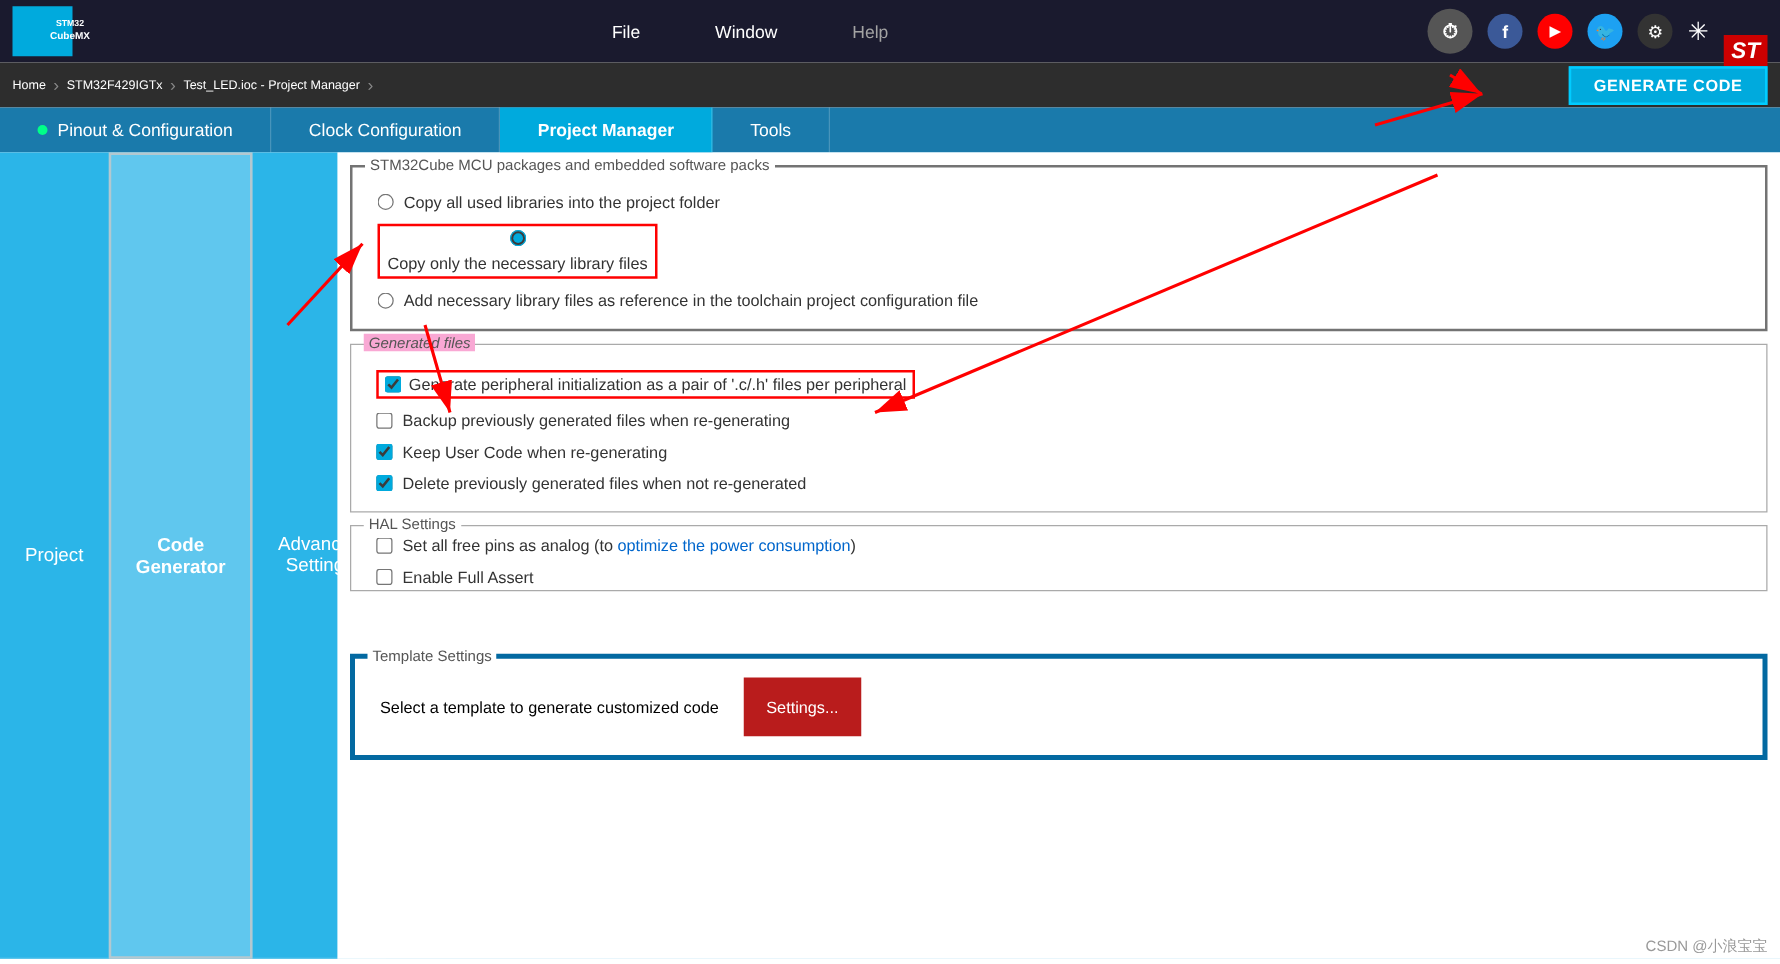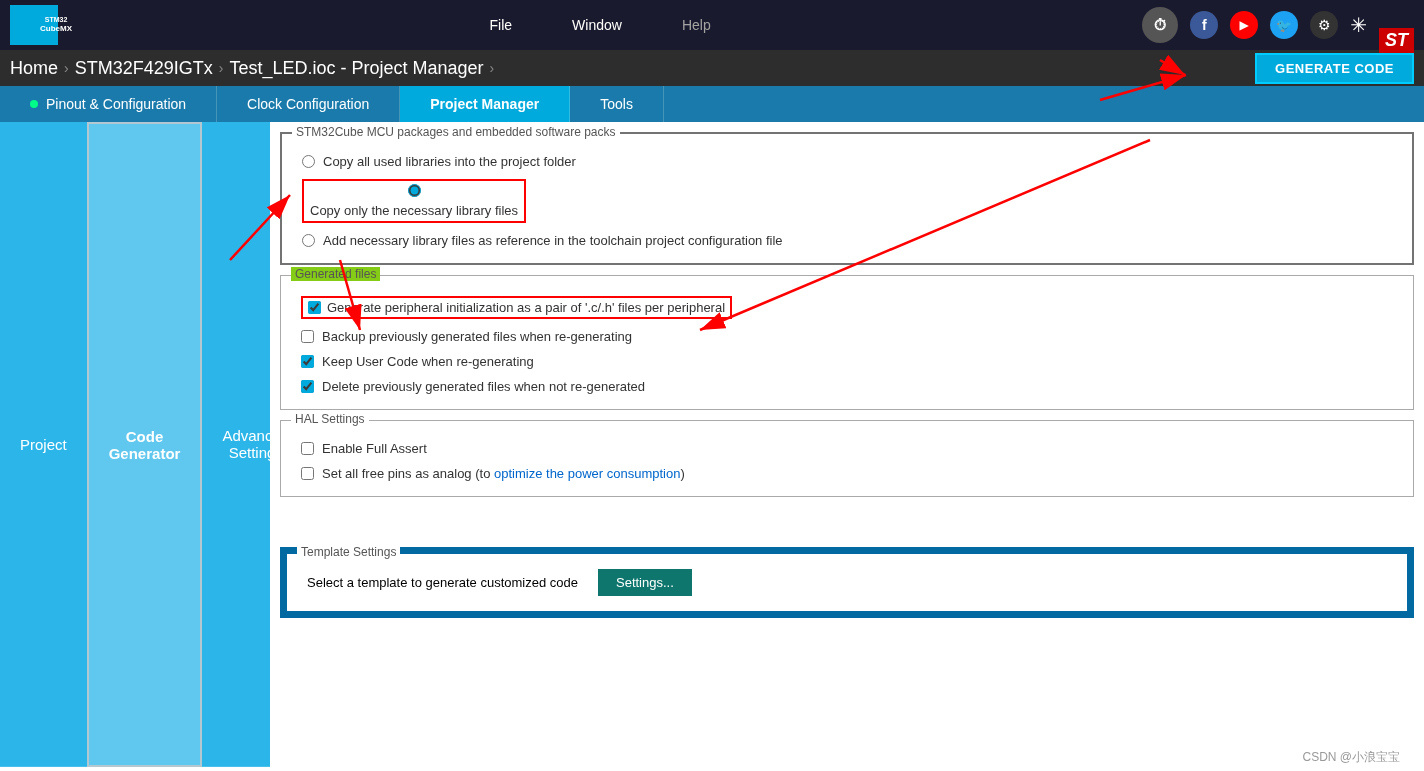--- a/index.html
+++ b/index.html
@@ -69,21 +69,21 @@
     .breadcrumb-bar {
       background: #2d2d2d;
       height: 36px;
       display: flex;
       align-items: center;
       padding: 0 10px;
       gap: 0;
     }
     .breadcrumb-item {
       color: white;
-      font-size: 18px;
+      font-size: 10px;
       display: flex;
       align-items: center;
     }
     .breadcrumb-arrow {
       color: #888;
       margin: 0 6px;
       font-size: 14px;
     }
     .breadcrumb-active {
       color: white;
@@ -219,24 +219,25 @@
     .gen-files-section {
       margin: 10px;
       border: 1px solid #aaa;
       padding: 15px 20px;
       position: relative;
     }
     .gen-files-label {
       position: absolute;
       top: -9px;
       left: 10px;
-      background: #84cc16;
+      background: #f9a8d4;
       padding: 0 4px;
       font-size: 12px;
       color: #555;
+      font-style: italic;
     }
     .checkbox-group {
       display: flex;
       flex-direction: column;
       gap: 10px;
       margin-top: 5px;
     }
     .checkbox-item {
       display: flex;
       align-items: center;
@@ -254,68 +255,68 @@
       display: inline-flex;
       align-items: center;
       gap: 6px;
     }
     .link-text { color: #0066cc; }
 
     
     .hal-section {
       margin: 10px;
       border: 1px solid #aaa;
-      padding: 15px 20px;
+      padding: 3px 20px;
       position: relative;
     }
     .hal-label {
       position: absolute;
       top: -9px;
       left: 10px;
       background: white;
       padding: 0 4px;
       font-size: 12px;
       color: #555;
     }
 
     
     .template-section {
       margin: 10px;
-      border: 7px solid #0369a1;
+      border: 4px solid #0369a1;
       padding: 15px 20px;
       position: relative;
     }
     .template-label {
       position: absolute;
       top: -9px;
       left: 10px;
       background: white;
       padding: 0 4px;
       font-size: 12px;
       color: #555;
     }
     .template-row {
       display: flex;
       align-items: center;
       gap: 20px;
     }
     .settings-btn {
-      background: #0f766e;
+      background: #b91c1c;
       color: white;
       border: none;
-      padding: 6px 18px;
+      padding: 16px 18px;
       cursor: pointer;
       font-size: 13px;
     }
 
     
     .footer {
       position: fixed;
       bottom: 5px;
-      right: 24px;
+      right: 10px;
       color: #999;
       font-size: 12px;
     }
 
     
     .timer-icon {
       width: 36px;
       height: 36px;
       border-radius: 50%;
       background: #555;
@@ -471,26 +472,26 @@
 
       </div>
     </div>
 
     <div class="hal-section">
       <span class="hal-label">HAL Settings</span>
       <div class="checkbox-group">
 
         <div class="checkbox-item">
           <input type="checkbox" style="">
-          <span>Enable Full Assert</span>
+          <span>Set all free pins as analog (to <span class="link-text">optimize the power consumption</span>)</span>
         </div>
 
         <div class="checkbox-item">
           <input type="checkbox" style="">
-          <span>Set all free pins as analog (to <span class="link-text">optimize the power consumption</span>)</span>
+          <span>Enable Full Assert</span>
         </div>
 
       </div>
     </div>
 
     <div style="height: 30px;"></div>
 
     <div class="template-section">
       <span class="template-label">Template Settings</span>
       <div class="template-row">

